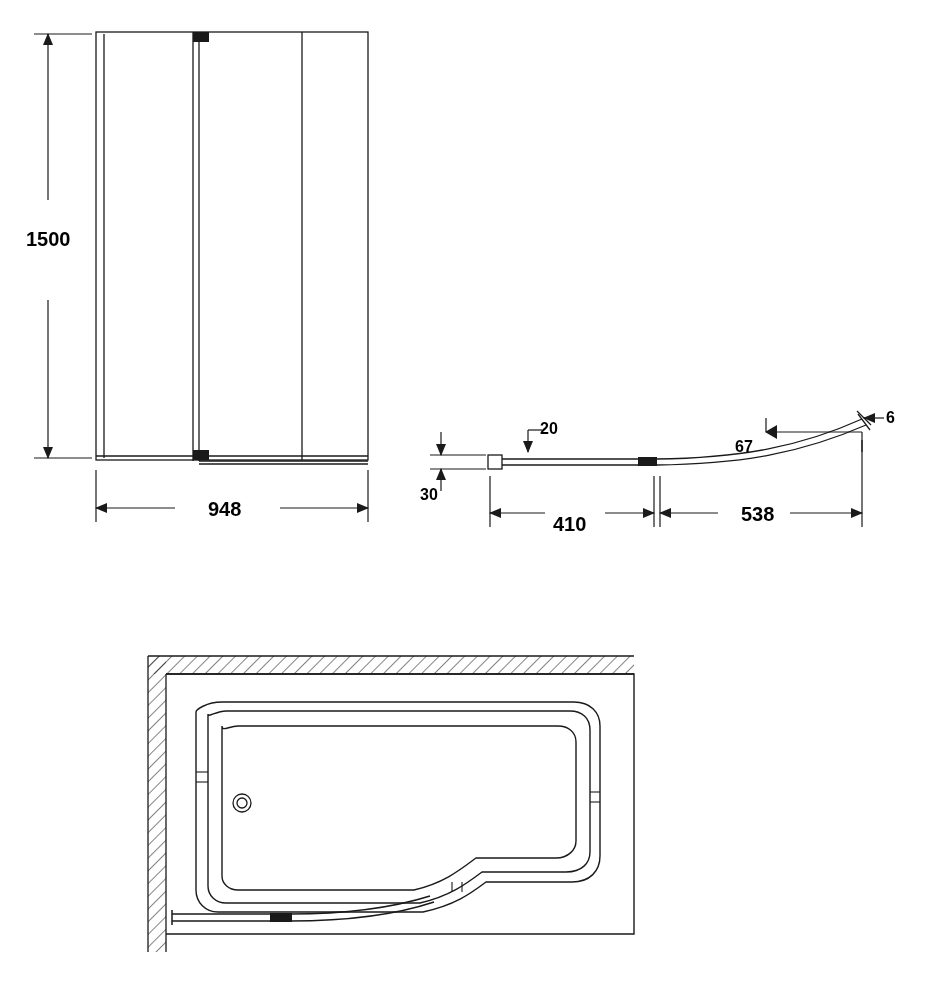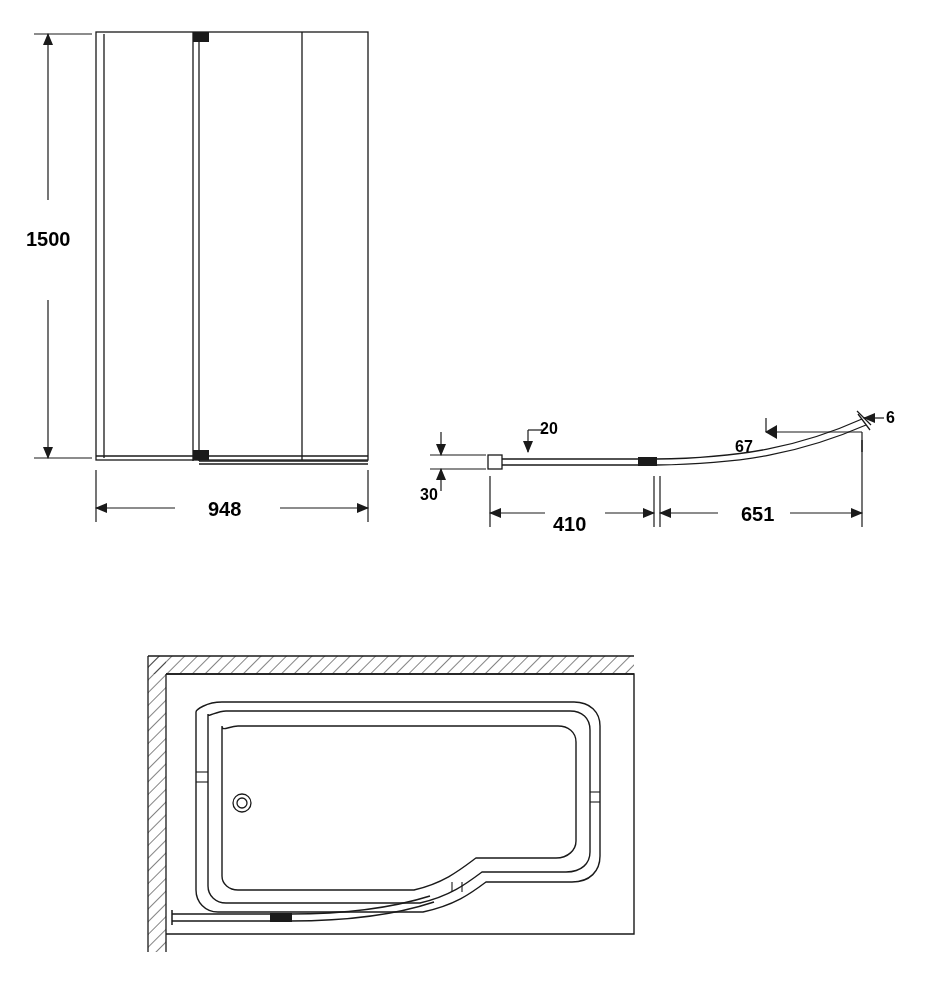--- a/index.html
+++ b/index.html
@@ -212,15 +212,15 @@
   <div class="dim-label dim-md" style="left:420px; top:452px;margin-top:34px;">30</div>
 
   <div class="dim-label dim-md" style="left:540px; top:420px;text-align:center;">20</div>
 
   <div class="dim-label dim-md" style="left:735px; top:438px;">67</div>
 
   <div class="dim-label dim-md" style="left:886px; top:409px;">6</div>
 
   <div class="dim-label dim-lg" style="left:553px; top:513px;">410</div>
 
-  <div class="dim-label dim-lg" style="left:741px; top:503px;">651</div>
+  <div class="dim-label dim-lg" style="left:741px; top:503px;">538</div>
 
 </div>
 
 </body></html>

